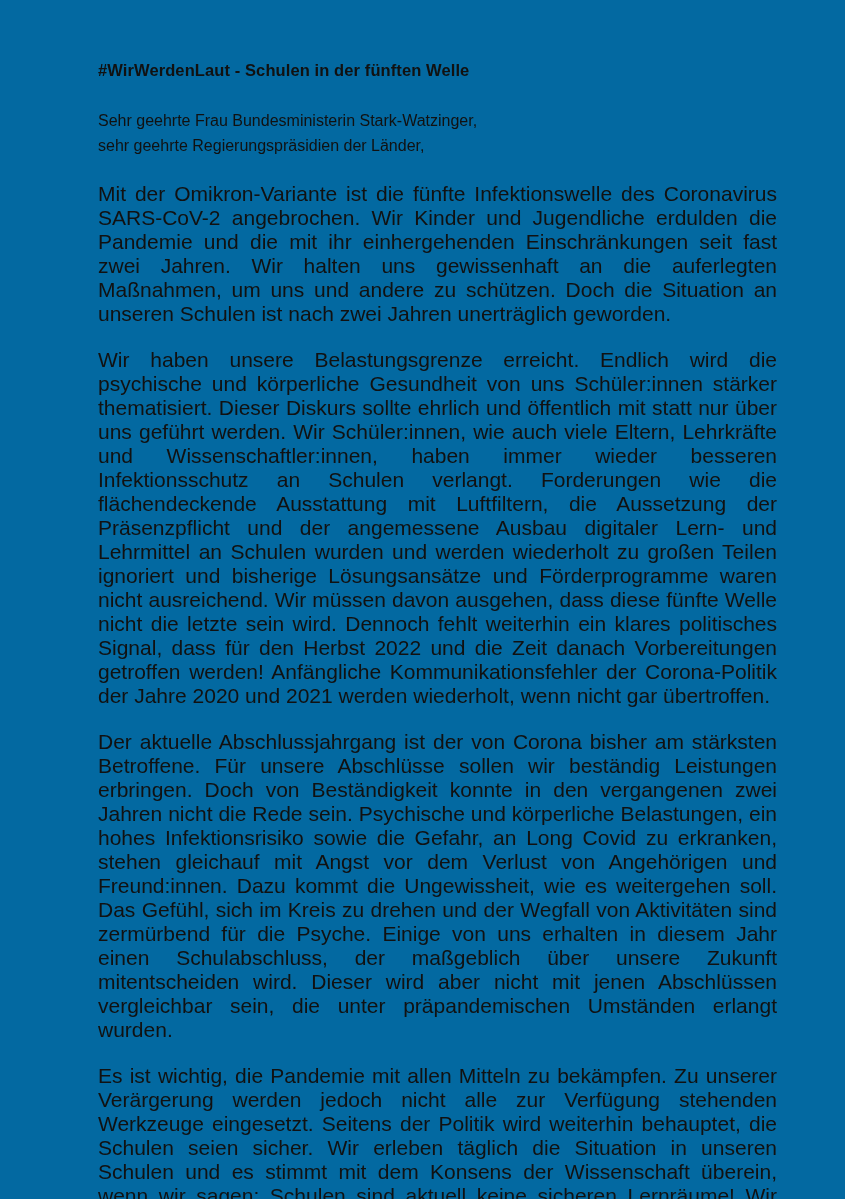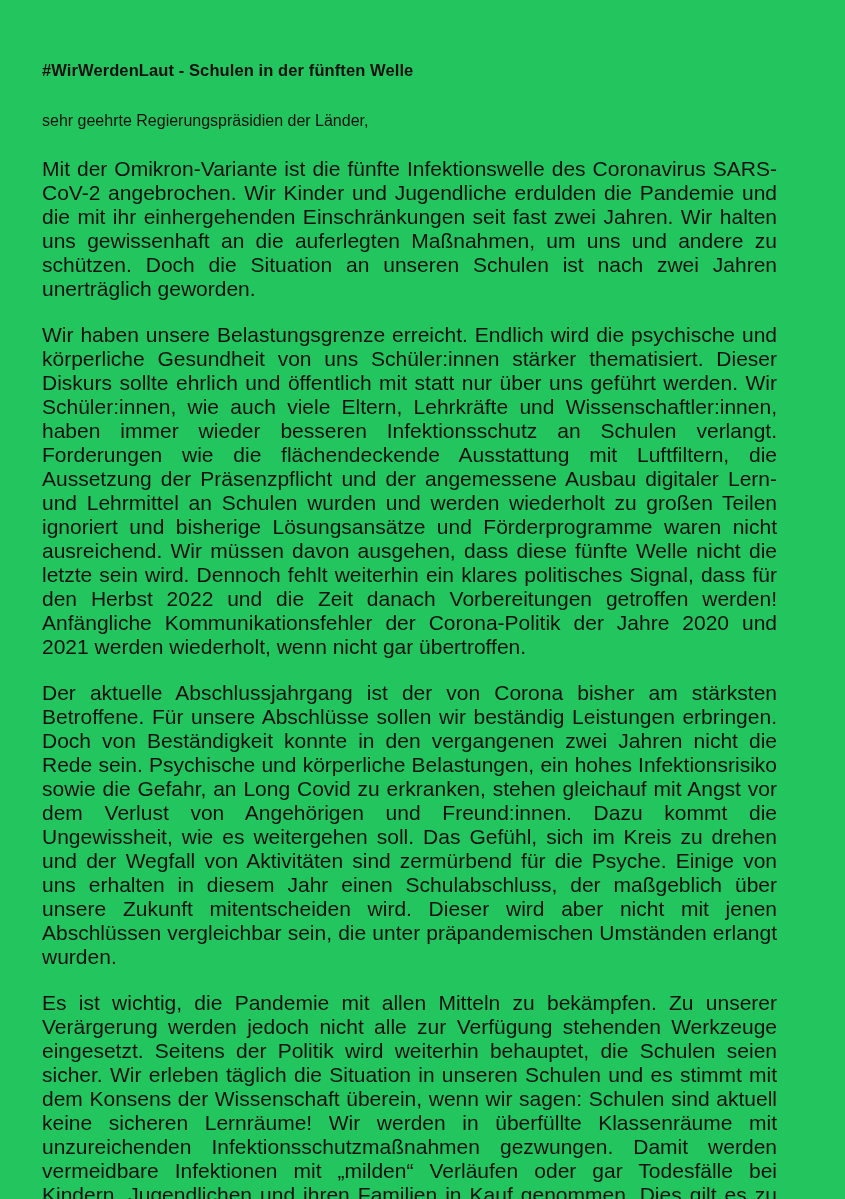--- a/index.html
+++ b/index.html
@@ -12,22 +12,22 @@
     height: 1199px;
     overflow: hidden;
     font-family: "Liberation Sans", "DejaVu Sans", sans-serif;
     color: #111111;
     -webkit-font-smoothing: antialiased;
   }
   .page {
     box-sizing: border-box;
     width: 845px;
     height: 1199px;
-    padding: 58px 68px 0 42px;
-    background: #22c55e;
+    padding: 58px 68px 0 98px;
+    background: #0369a1;
   }
   .doc-title {
     font-size: 16.5px;
     font-weight: bold;
     line-height: 24px;
     margin: 0 0 26px 0;
     letter-spacing: 0.1px;
   }
   .salutation {
     margin: 0 0 24px 0;
@@ -53,20 +53,21 @@
   }
 </style>
 </head>
 <body>
 
 <div class="page">
 
   <h1 class="doc-title">#WirWerdenLaut - Schulen in der fünften Welle</h1>
 
   <div class="salutation">
+    <div class="salutation-line">Sehr geehrte Frau Bundesministerin Stark-Watzinger,</div>
     <div class="salutation-line">sehr geehrte Regierungspräsidien der Länder,</div>
   </div>
 
   <p class="para">Mit der Omikron-Variante ist die fünfte Infektionswelle des Coronavirus SARS-CoV-2 angebrochen. Wir Kinder und Jugendliche erdulden die Pandemie und die mit ihr einhergehenden Einschränkungen seit fast zwei Jahren. Wir halten uns gewissenhaft an die auferlegten Maßnahmen, um uns und andere zu schützen. Doch die Situation an unseren Schulen ist nach zwei Jahren unerträglich geworden.</p>
 
   <p class="para">Wir haben unsere Belastungsgrenze erreicht. Endlich wird die psychische und körperliche Gesundheit von uns Schüler:innen stärker thematisiert. Dieser Diskurs sollte ehrlich und öffentlich mit statt nur über uns geführt werden. Wir Schüler:innen, wie auch viele Eltern, Lehrkräfte und Wissenschaftler:innen, haben immer wieder besseren Infektionsschutz an Schulen verlangt. Forderungen wie die flächendeckende Ausstattung mit Luftfiltern, die Aussetzung der Präsenzpflicht und der angemessene Ausbau digitaler Lern- und Lehrmittel an Schulen wurden und werden wiederholt zu großen Teilen ignoriert und bisherige Lösungsansätze und Förderprogramme waren nicht ausreichend. Wir müssen davon ausgehen, dass diese fünfte Welle nicht die letzte sein wird. Dennoch fehlt weiterhin ein klares politisches Signal, dass für den Herbst 2022 und die Zeit danach Vorbereitungen getroffen werden! Anfängliche Kommunikationsfehler der Corona-Politik der Jahre 2020 und 2021 werden wiederholt, wenn nicht gar übertroffen.</p>
 
   <p class="para">Der aktuelle Abschlussjahrgang ist der von Corona bisher am stärksten Betroffene. Für unsere Abschlüsse sollen wir beständig Leistungen erbringen. Doch von Beständigkeit konnte in den vergangenen zwei Jahren nicht die Rede sein. Psychische und körperliche Belastungen, ein hohes Infektionsrisiko sowie die Gefahr, an Long Covid zu erkranken, stehen gleichauf mit Angst vor dem Verlust von Angehörigen und Freund:innen. Dazu kommt die Ungewissheit, wie es weitergehen soll. Das Gefühl, sich im Kreis zu drehen und der Wegfall von Aktivitäten sind zermürbend für die Psyche. Einige von uns erhalten in diesem Jahr einen Schulabschluss, der maßgeblich über unsere Zukunft mitentscheiden wird. Dieser wird aber nicht mit jenen Abschlüssen vergleichbar sein, die unter präpandemischen Umständen erlangt wurden.</p>
 
   <p class="para">Es ist wichtig, die Pandemie mit allen Mitteln zu bekämpfen. Zu unserer Verärgerung werden jedoch nicht alle zur Verfügung stehenden Werkzeuge eingesetzt. Seitens der Politik wird weiterhin behauptet, die Schulen seien sicher. Wir erleben täglich die Situation in unseren Schulen und es stimmt mit dem Konsens der Wissenschaft überein, wenn wir sagen: Schulen sind aktuell keine sicheren Lernräume! Wir werden in überfüllte Klassenräume mit unzureichenden Infektionsschutzmaßnahmen gezwungen. Damit werden vermeidbare Infektionen mit „milden“ Verläufen oder gar Todesfälle bei Kindern, Jugendlichen und ihren Familien in Kauf genommen. Dies gilt es zu verhindern! Zudem können die Langzeitbeschwerden von Infektionen und psychischen Belastungen nicht vollends abgesehen werden. Der aktuelle Durchseuchungsplan ist unverantwortlich und unsolidarisch.</p>

